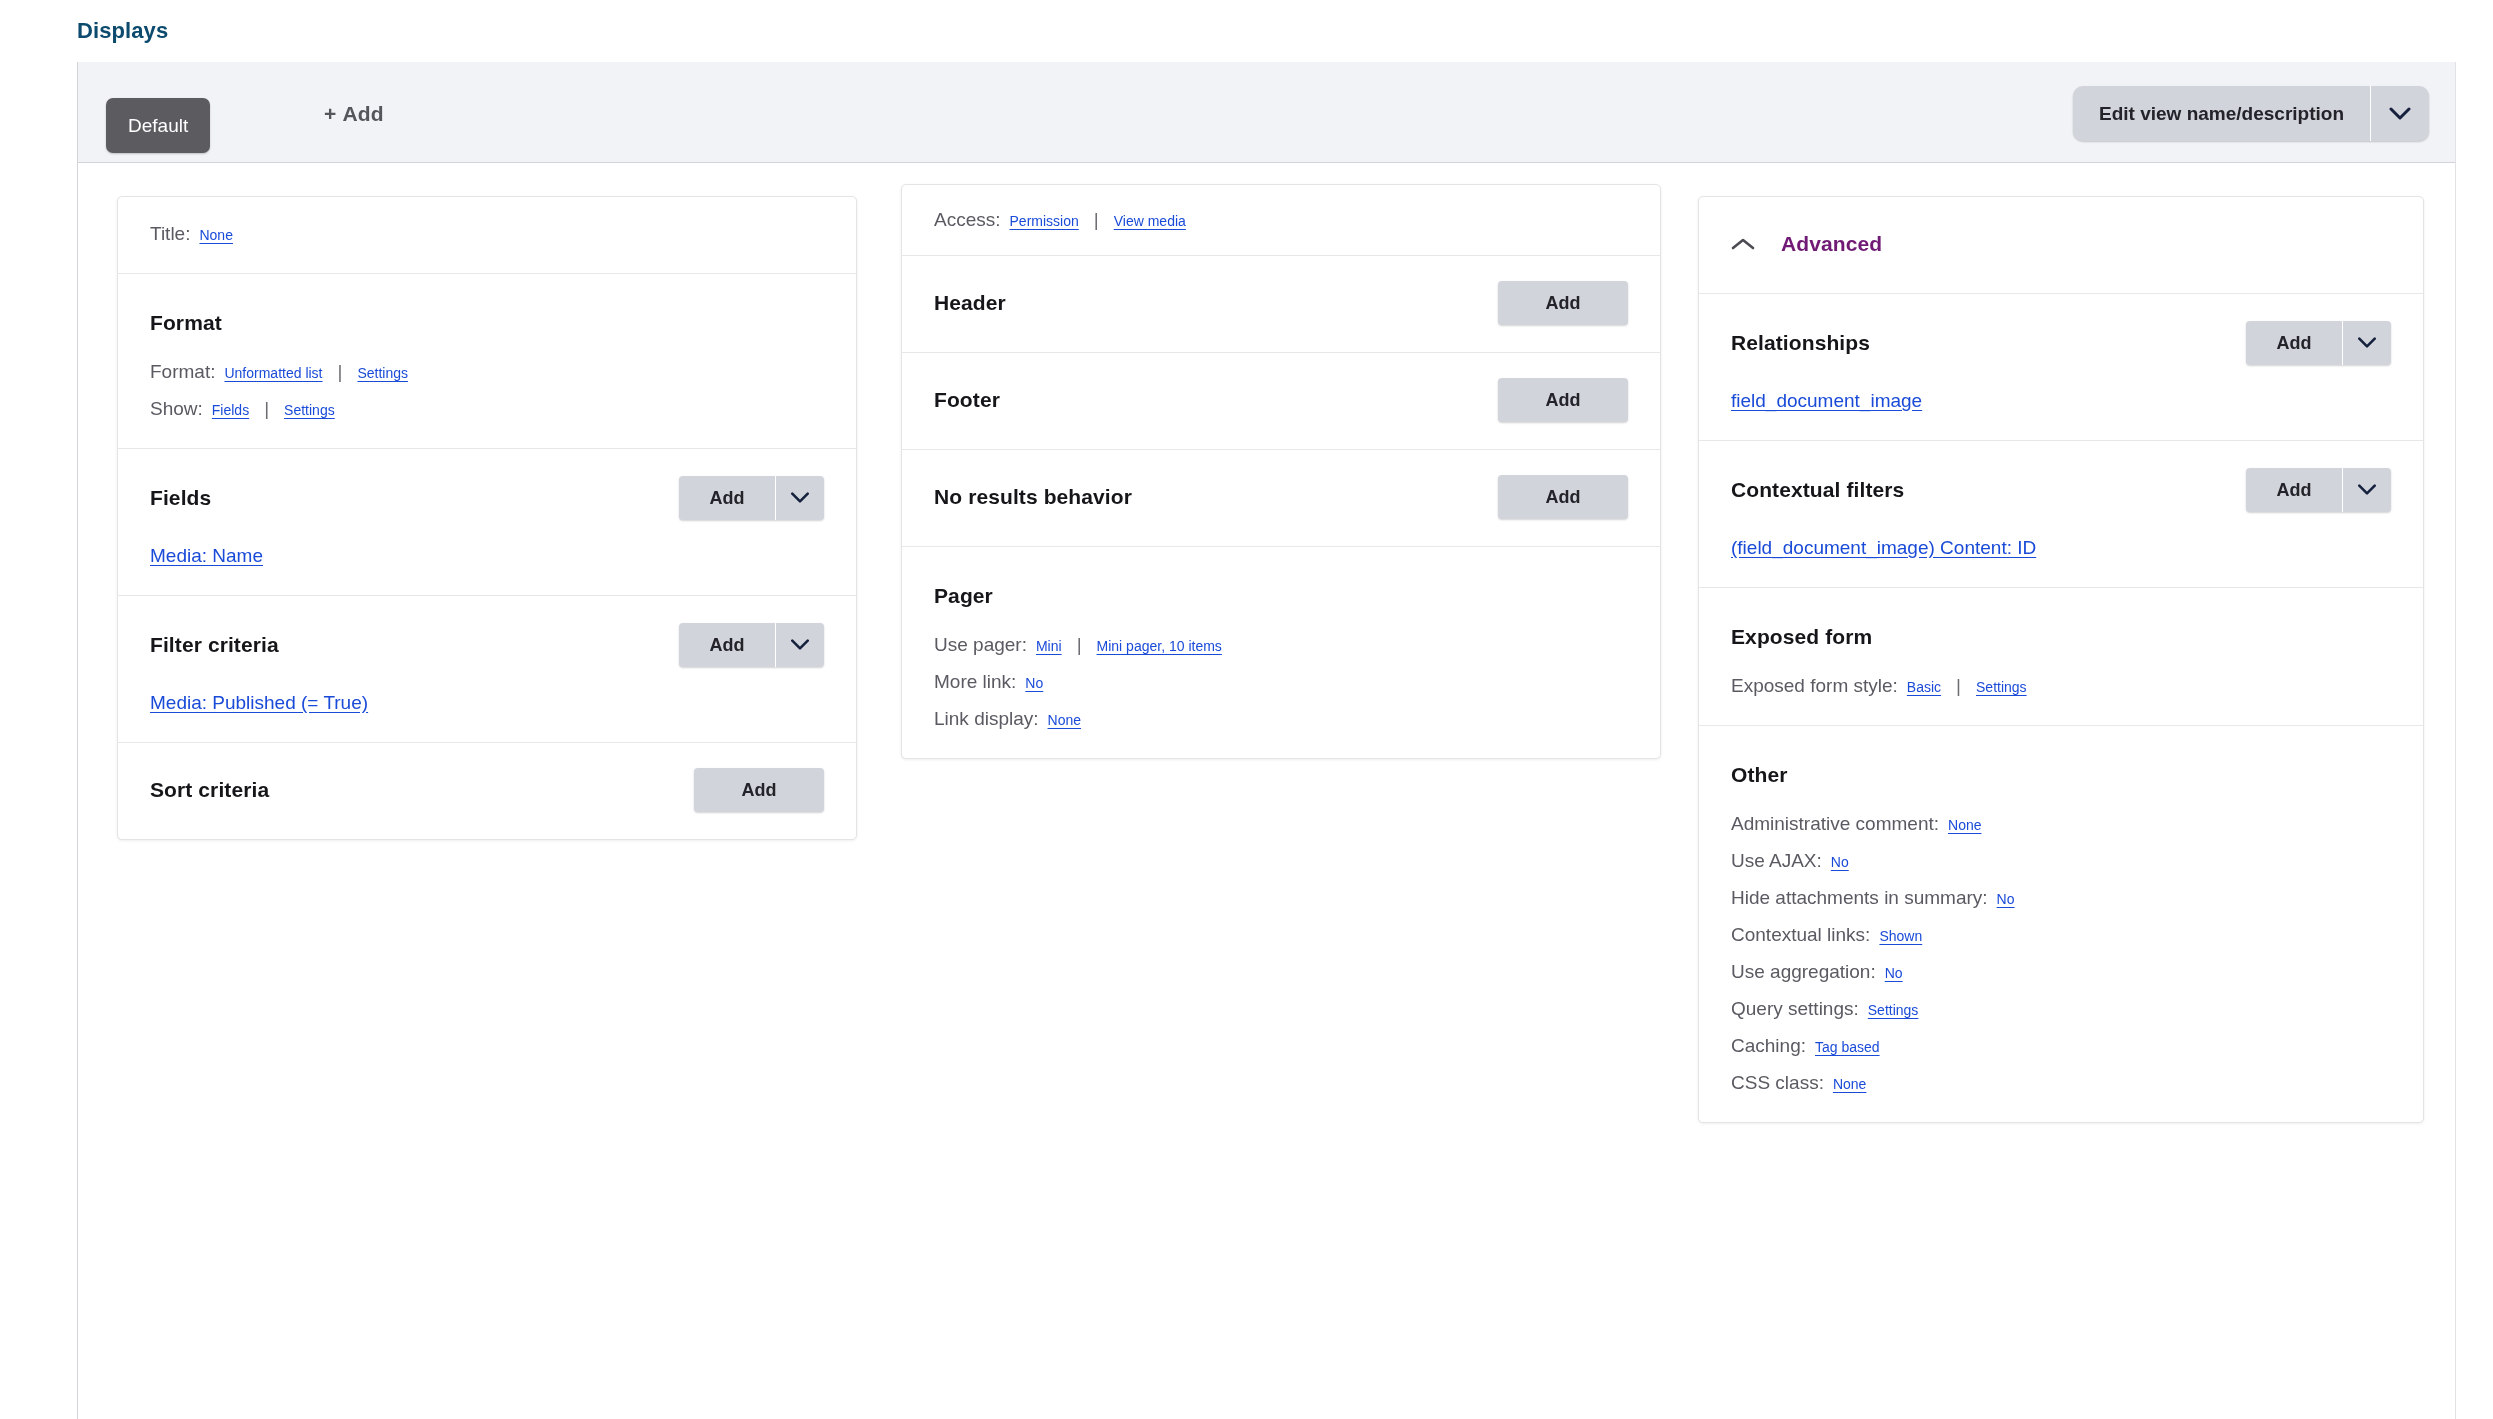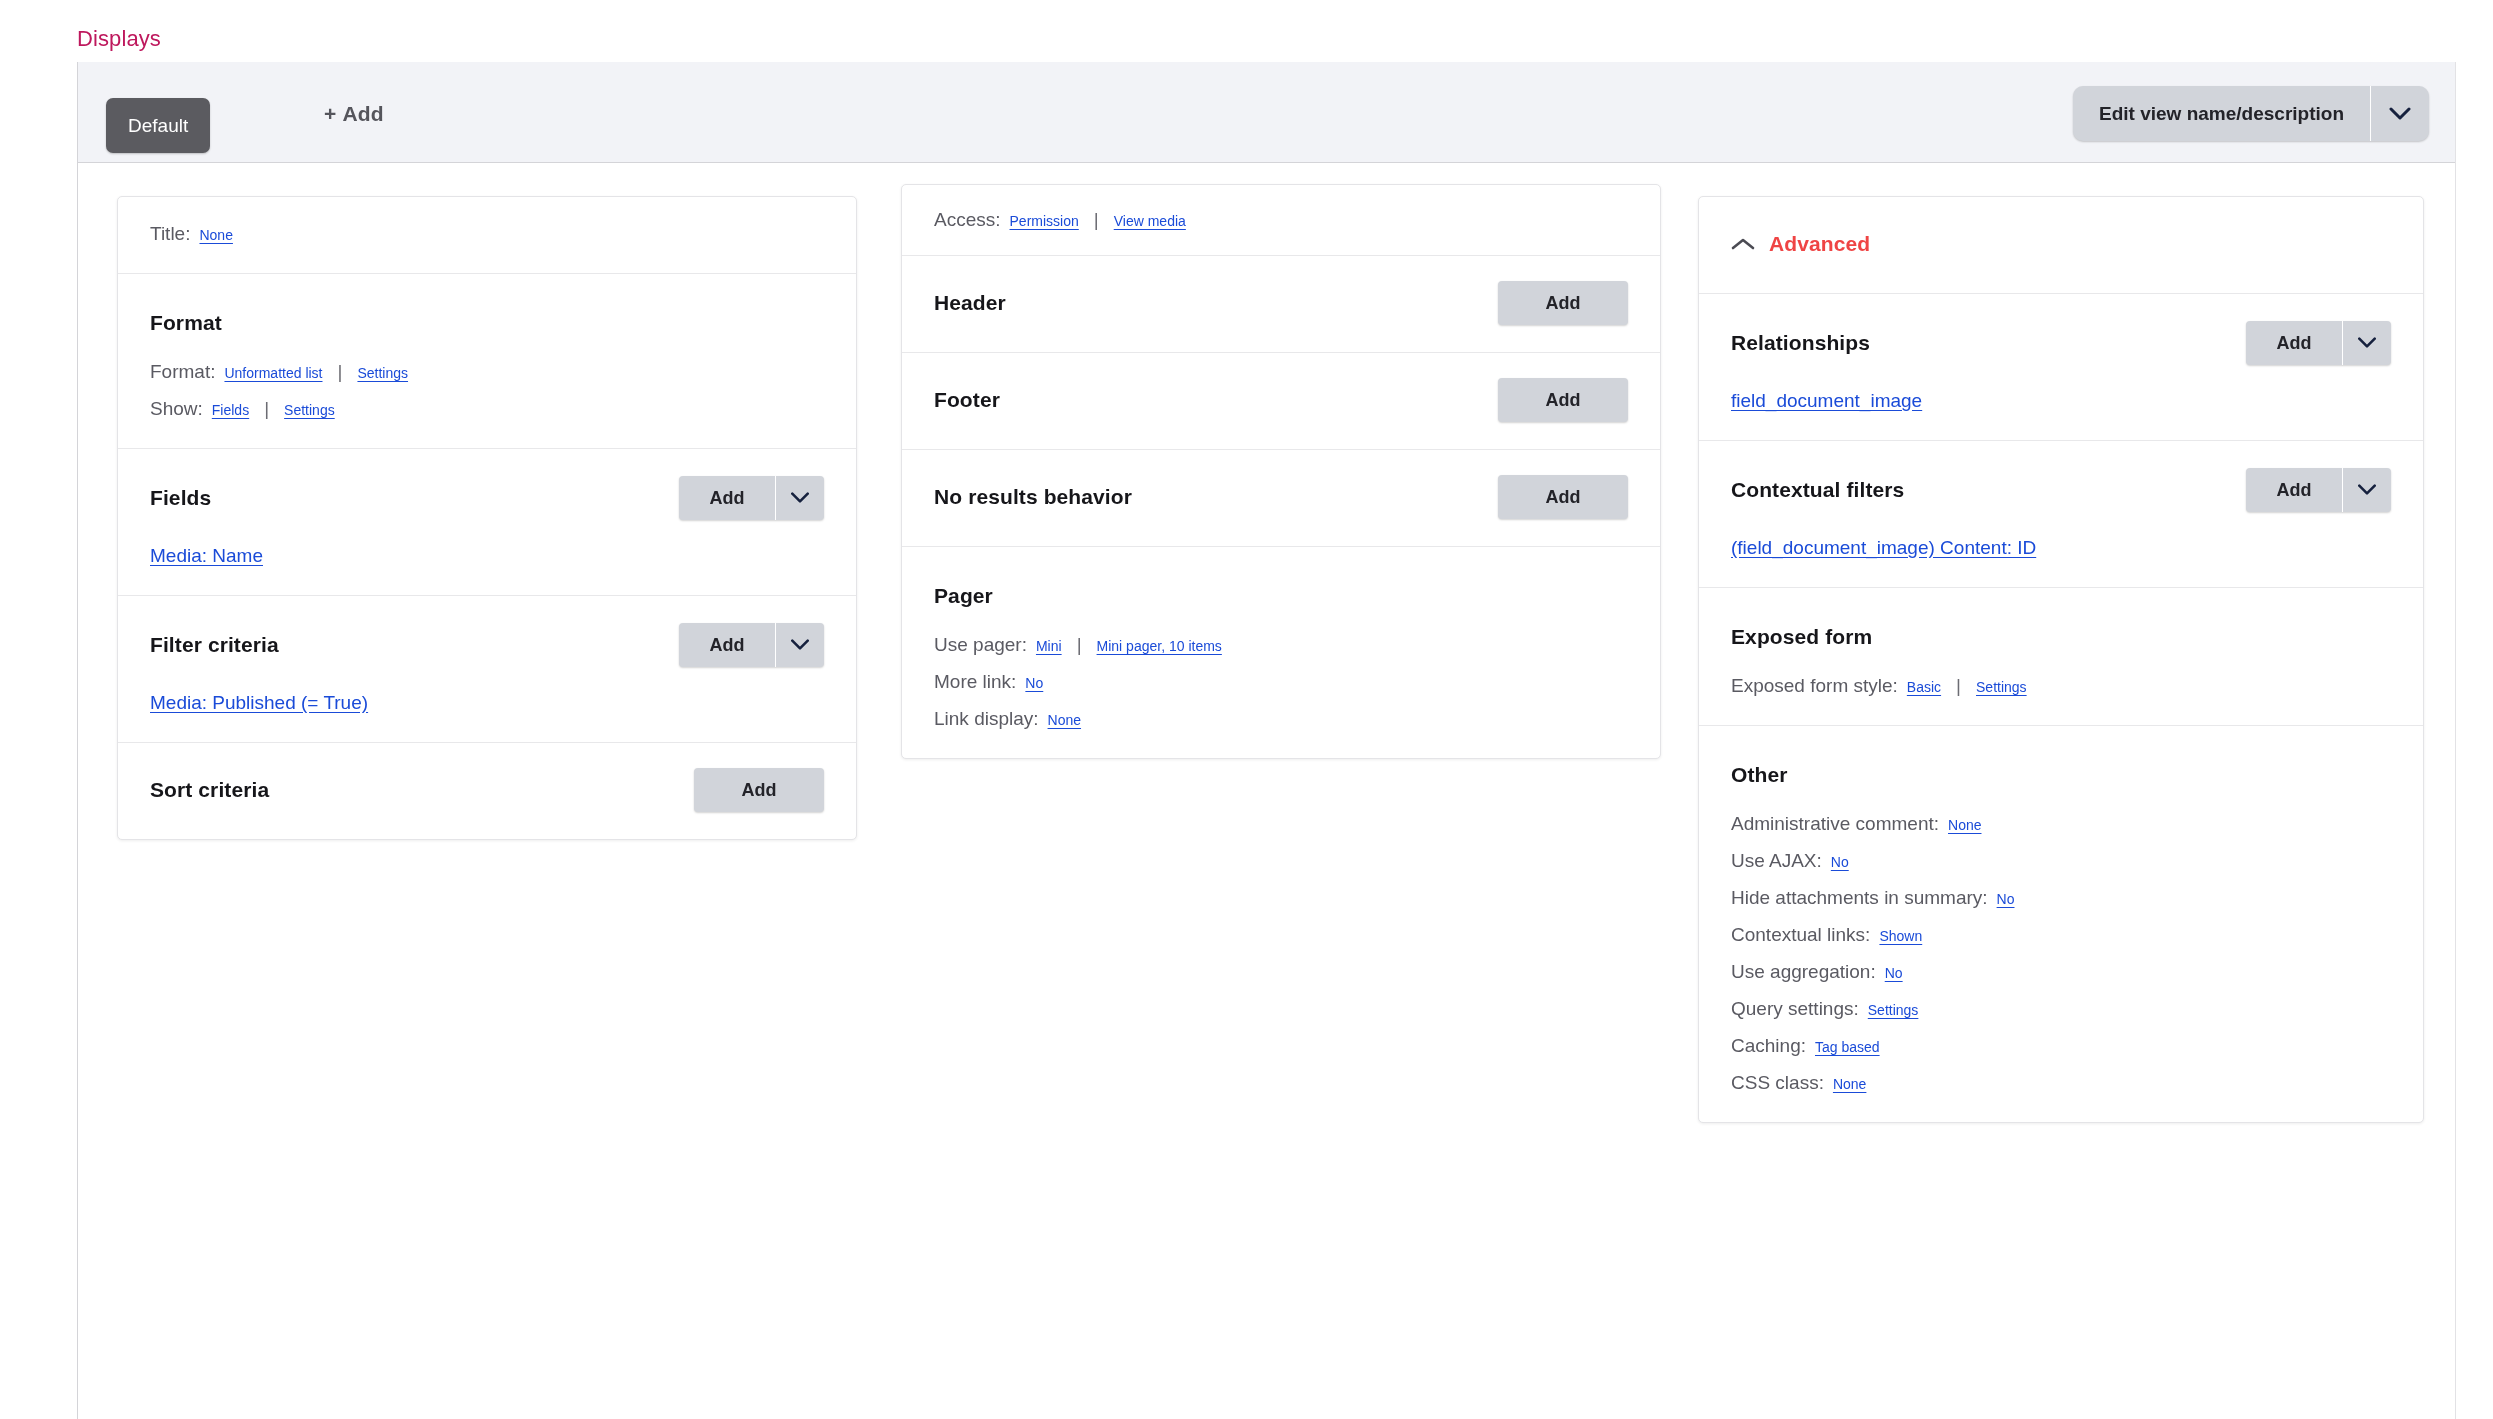--- a/index.html
+++ b/index.html
@@ -14,24 +14,23 @@
     position: relative;
     width: 2493px; height: 1419px;
     overflow: hidden;
   }
 
   
   .page-title {
     position: absolute;
     left: 77px; top: 18px;
     font-size: 22px;
-    font-weight: normal;
-    color: #be185d;
+    font-weight: bold;
+    color: #0c4a6e;
     letter-spacing: .1px;
-    margin-top: 8px;
   }
 
   
   .left-rule {
     position: absolute;
     left: 77px; top: 62px;
     width: 1px; height: 1357px;
     background: #d4d4d8;
   }
   .right-rule {
@@ -125,22 +124,22 @@
     min-height: 46px;
   }
   .section-title {
     font-size: 21px;
     font-weight: bold;
     color: #16161a;
     letter-spacing: .1px;
   }
   .section-title.advanced {
     display: flex; align-items: center;
-    gap: 14px;
-    color: #ef4444;
+    gap: 26px;
+    color: #701a75;
     font-size: 21px;
   }
 
   
   .row {
     display: flex; align-items: baseline;
     margin-top: 15px;
     font-size: 19px;
     color: #5a5a62;
     flex-wrap: wrap;

